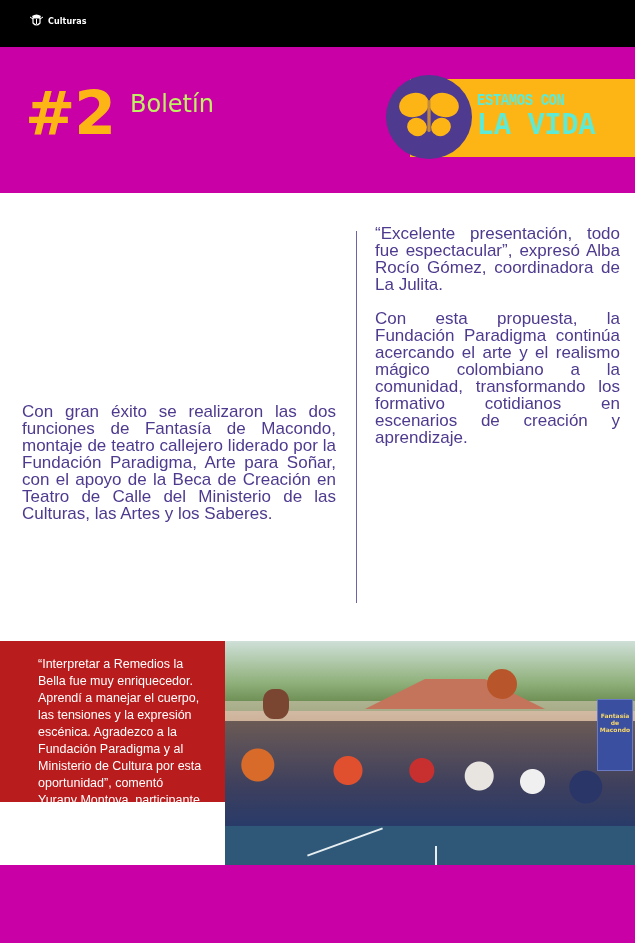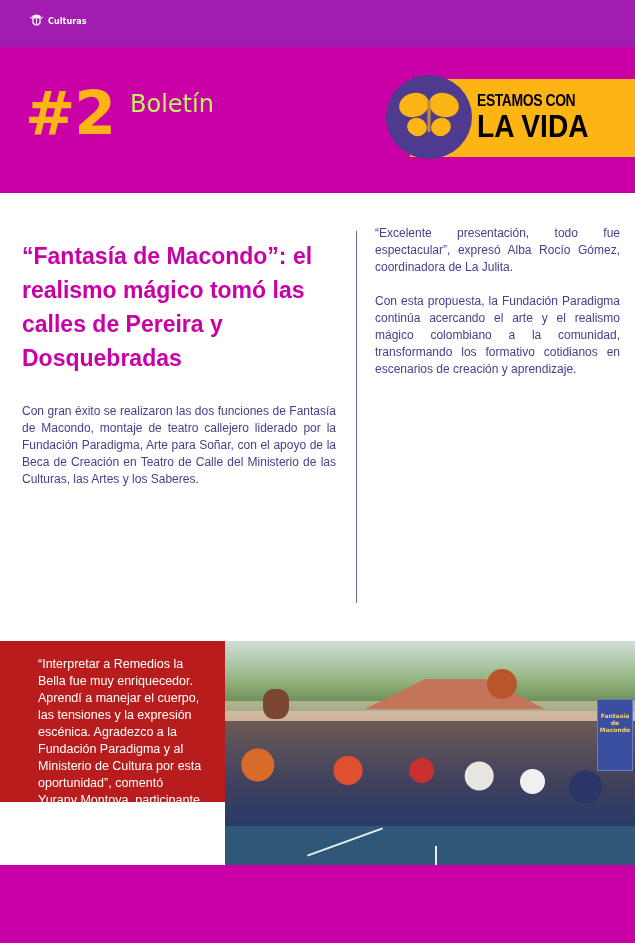--- a/index.html
+++ b/index.html
@@ -1,35 +1,35 @@
 <!DOCTYPE html>
 <html><head>
 <meta charset="utf-8">
 <style>
   * { box-sizing: border-box; margin: 0; padding: 0; }
   html, body { width: 635px; height: 943px; overflow: hidden; background: #ffffff; }
   body { font-family: "DejaVu Sans", sans-serif; position: relative; }
 
-  .topbar { position: absolute; left: 0; top: 0; width: 635px; height: 47px; background: #a21caf; }
+  .topbar { position: absolute; left: 0; top: 0; width: 635px; height: 47px; background: #000000; }
   .brand { position: absolute; left: 30px; top: 14px; display: flex; align-items: center; gap: 5px; color: #fff; }
   .brand svg { display: block; }
   .brand-label { font-size: 8px; font-weight: bold; letter-spacing: 0.1px; }
 
   .header { position: absolute; left: 0; top: 47px; width: 635px; height: 146px; background: #c800a6; }
   .issue-num { position: absolute; left: 25px; top: 36px; font-size: 60px; font-weight: bold; color: #fdb515; line-height: 1; font-family: "DejaVu Sans", sans-serif; letter-spacing: -1px; }
   .issue-title { position: absolute; left: 130px; top: 42px; color: #bef264; font-size: 24px; line-height: 30px; font-weight: normal; }
   .logo-band { position: absolute; left: 410px; top: 32px; width: 225px; height: 78px; background: #fdb515; }
   .logo-circle { position: absolute; left: 386px; top: 28px; width: 86px; height: 84px; border-radius: 50%; background: #4e3a8e; display: flex; align-items: center; justify-content: center; }
-  .logo-text { position: absolute; left: 477px; top: 45px; color: #000000; font-weight: bold; font-family: Liberation Sans, sans-serif; }
+  .logo-text { position: absolute; left: 477px; top: 45px; color: #5eead4; font-weight: bold; font-family: Liberation Mono, monospace; }
   .logo-line1 { font-size: 17px; line-height: 18px; letter-spacing: -0.5px; display: block; transform: scaleX(0.82); transform-origin: left; }
   .logo-line2 { font-size: 32px; line-height: 32px; letter-spacing: 0; display: block; transform: scaleX(0.88); transform-origin: left; }
 
   .content { position: absolute; left: 0; top: 193px; width: 635px; height: 448px; background: #ffffff; }
   .headline { position: absolute; left: 22px; top: 46px; width: 320px; color: #c800a6; font-size: 23px; line-height: 34px; font-family: "Liberation Sans", sans-serif; }
-  .body-text { color: #4e3a8e; font-size: 12px; line-height: 17px; text-align: justify; font-family: "Liberation Sans", sans-serif; }
+  .body-text { color: #4e3a8e; font-size: 17px; line-height: 17px; text-align: justify; font-family: "Liberation Sans", sans-serif; }
   .col-left { position: absolute; left: 22px; top: 210px; width: 314px; }
   .col-right { position: absolute; left: 375px; top: 32px; width: 245px; }
   .para { margin-bottom: 17px; }
   .divider { position: absolute; left: 356px; top: 38px; width: 1px; height: 372px; background: #6e62a8; }
 
   .bottom { position: absolute; left: 0; top: 641px; width: 635px; height: 224px; }
   .quote-box { position: absolute; left: 0; top: 0; width: 225px; height: 161px; background: #b91c1c; padding: 15px 20px 0 38px; }
   .quote-text { color: #ffffff; font-size: 12.5px; line-height: 17px; font-family: "Liberation Sans", sans-serif; }
   .photo { position: absolute; left: 225px; top: 0; width: 410px; height: 224px; overflow: hidden; background: linear-gradient(180deg, #8ea26a 0%, #6f8a4e 18%, #c7a58a 30%, #b97a55 42%, #5a4a4c 55%, #3d4a6a 72%, #2f4d6e 85%, #345a7a 100%); }
   .photo-sky { position: absolute; left: 0; top: 0; width: 410px; height: 70px; background: linear-gradient(180deg, #cfe0d8 0%, #8fb07a 60%, #5d7f43 100%); }
@@ -88,21 +88,20 @@
       </svg>
     </span>
   </div>
   <div class="logo-text">
     <span class="logo-line1">ESTAMOS CON</span>
     <span class="logo-line2">LA VIDA</span>
   </div>
 </div>
 
 <div class="content">
-  <h1 class="headline">“Fantasía de Macondo”: el realismo mágico tomó las calles de Pereira y Dosquebradas</h1>
 
   <div class="col-left body-text">
     <p class="para">Con gran éxito se realizaron las dos funciones de Fantasía de Macondo, montaje de teatro callejero liderado por la Fundación Paradigma, Arte para Soñar, con el apoyo de la Beca de Creación en Teatro de Calle del Ministerio de las Culturas, las Artes y los Saberes.</p>
   </div>
 
   <div class="divider"></div>
 
   <div class="col-right body-text">
     <p class="para">“Excelente presentación, todo fue espectacular”, expresó Alba Rocío Gómez, coordinadora de La Julita.</p>
     <p class="para">Con esta propuesta, la Fundación Paradigma continúa acercando el arte y el realismo mágico colombiano a la comunidad, transformando los formativo cotidianos en escenarios de creación y aprendizaje.</p>

